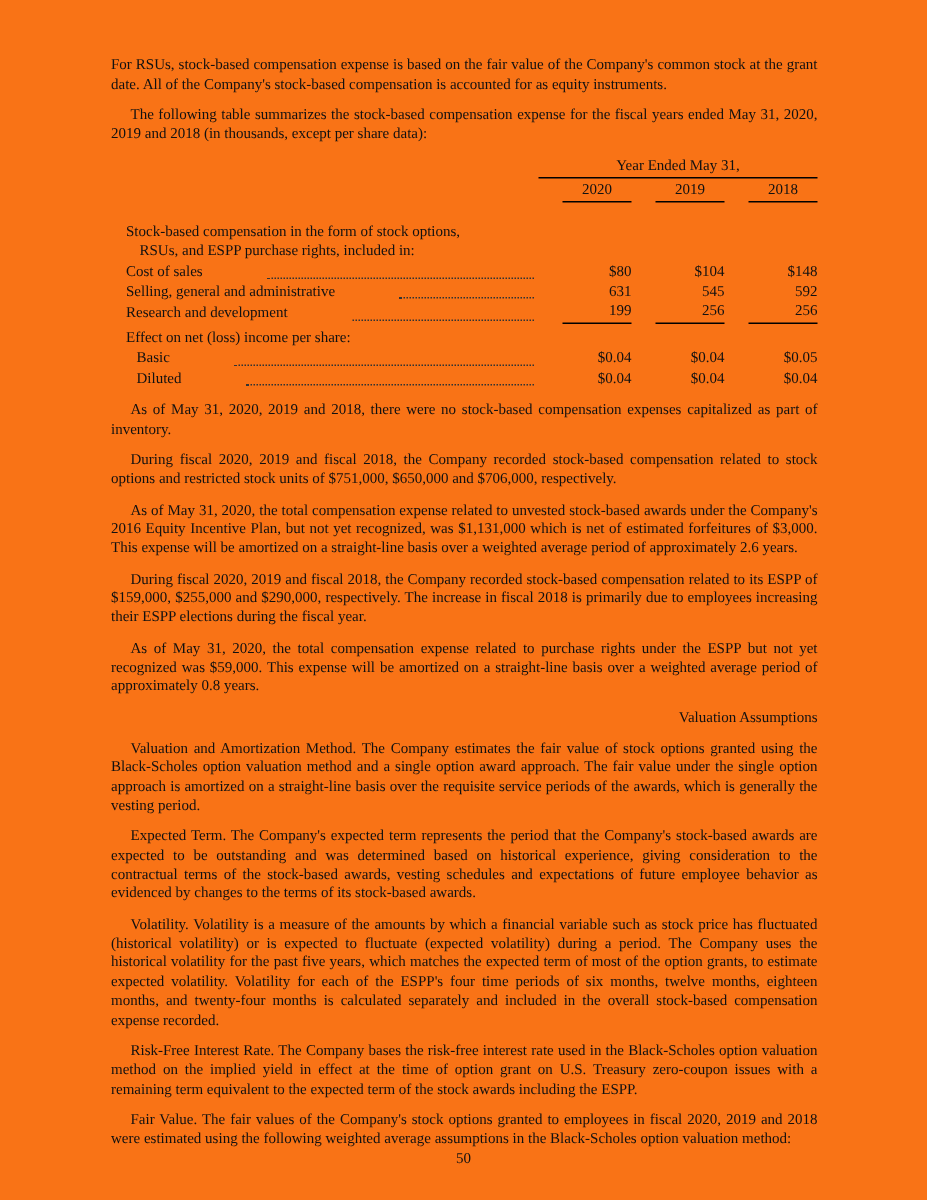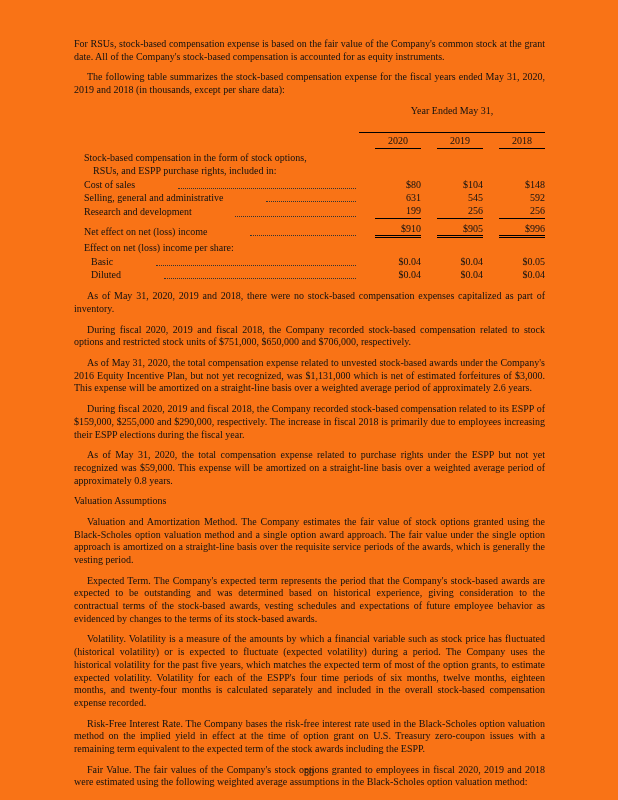--- a/index.html
+++ b/index.html
@@ -6,28 +6,28 @@
   html, body { margin: 0; padding: 0; background: #ffffff; }
   .page {
     width: 618px; height: 800px; margin: 0 auto; background: #f97316;
     padding: 38px 73px 26px 74px;
     font-family: "Liberation Serif", "DejaVu Serif", serif;
     font-size: 10px; line-height: 1.27; color: #111;
     position: relative;
   }
   .para { margin: 0 0 8px; text-align: justify; }
   .indent { text-indent: 13px; }
-  .heading-line { margin: 3px 0 8px; text-align: left; }
+  .heading-line { margin: 3px 0 8px; text-align: right; }
 
   .fintable { margin: 2px 0 9px; }
   .thead-row { display: flex; margin-bottom: 1px; }
   .tlabel-spacer { flex: 1; }
-  .span-head { flex: none; width: 186px; text-align: center; border-bottom: 1px solid #000; padding-bottom: 15px; }
+  .span-head { flex: none; width: 186px; text-align: center; border-bottom: 1px solid #000; padding-bottom: 1px; }
   .trow { display: flex; align-items: flex-end; line-height: 1.34; }
-  .years-row { margin-bottom: 2px; justify-content: space-between; }
+  .years-row { margin-bottom: 13px; justify-content: space-between; }
   .tlabel { flex: 1; display: flex; align-items: flex-end; padding-left: 10px; white-space: nowrap; overflow: hidden; gap: 40px; }
   .plainlabel { flex: 1; padding-left: 10px; white-space: nowrap; overflow: hidden; }
   .intro2 { padding-left: 19px; }
   .sub .tlabel { padding-left: 17px; }
   .lbl { white-space: nowrap; }
   .dots { flex: 1; border-bottom: 1px dotted #333; margin: 0 3px 2px 3px; min-width: 8px; }
   .tcol { flex: none; width: 62px; text-align: right; }
   .num { display: inline-block; min-width: 46px; text-align: right; }
   .year { display: inline-block; width: 46px; text-align: center; border-bottom: 1px solid #000; }
   .rule-below .num { border-bottom: 1px solid #000; }
@@ -88,29 +88,20 @@
     <div class="trow rule-below">
       <div class="tlabel">
           <span class="lbl">Research and development</span>
           <span class="dots"></span>
         </div>
       <div class="tcol"><span class="num">199</span></div>
       <div class="tcol"><span class="num">256</span></div>
       <div class="tcol"><span class="num">256</span></div>
     </div>
 
-    <div class="trow total-row">
-      <div class="tlabel">
-          <span class="lbl">Net effect on net (loss) income</span>
-          <span class="dots"></span>
-        </div>
-      <div class="tcol"><span class="num">$910</span></div>
-      <div class="tcol"><span class="num">$905</span></div>
-      <div class="tcol"><span class="num">$996</span></div>
-    </div>
 
     <div class="trow gap-top">
       <div class="plainlabel">Effect on net (loss) income per share:</div>
     </div>
 
     <div class="trow sub">
       <div class="tlabel">
           <span class="lbl">Basic</span>
           <span class="dots"></span>
         </div>

